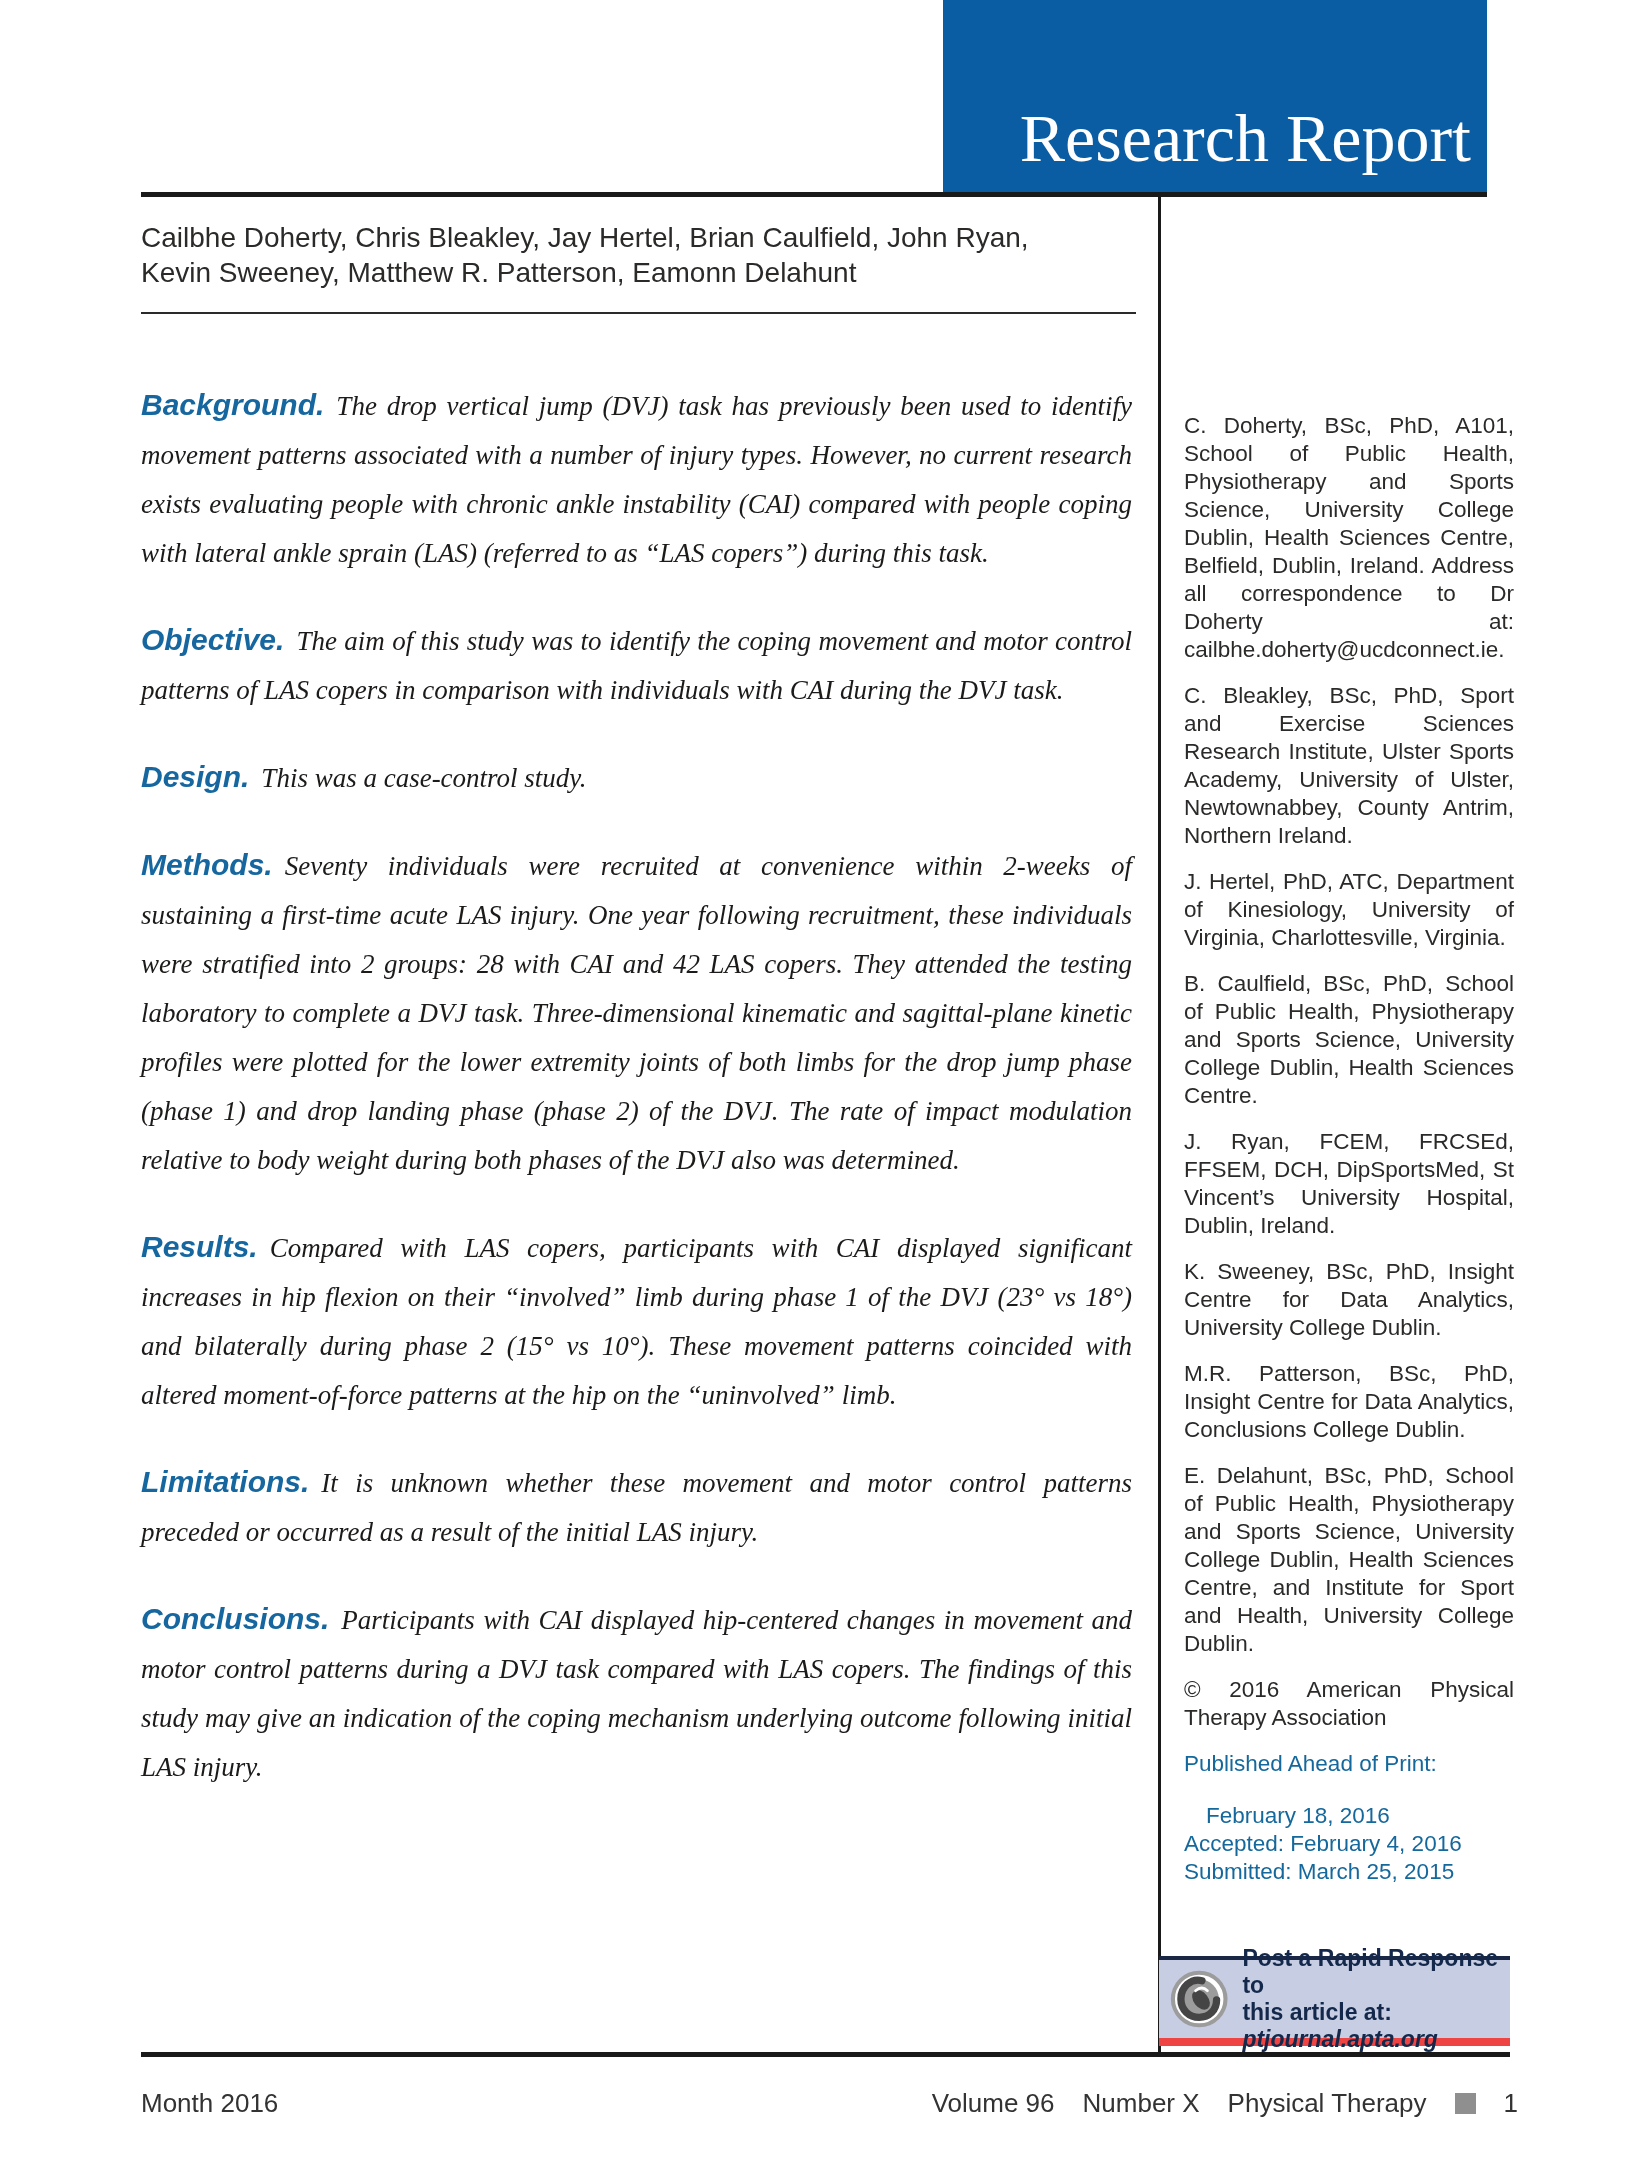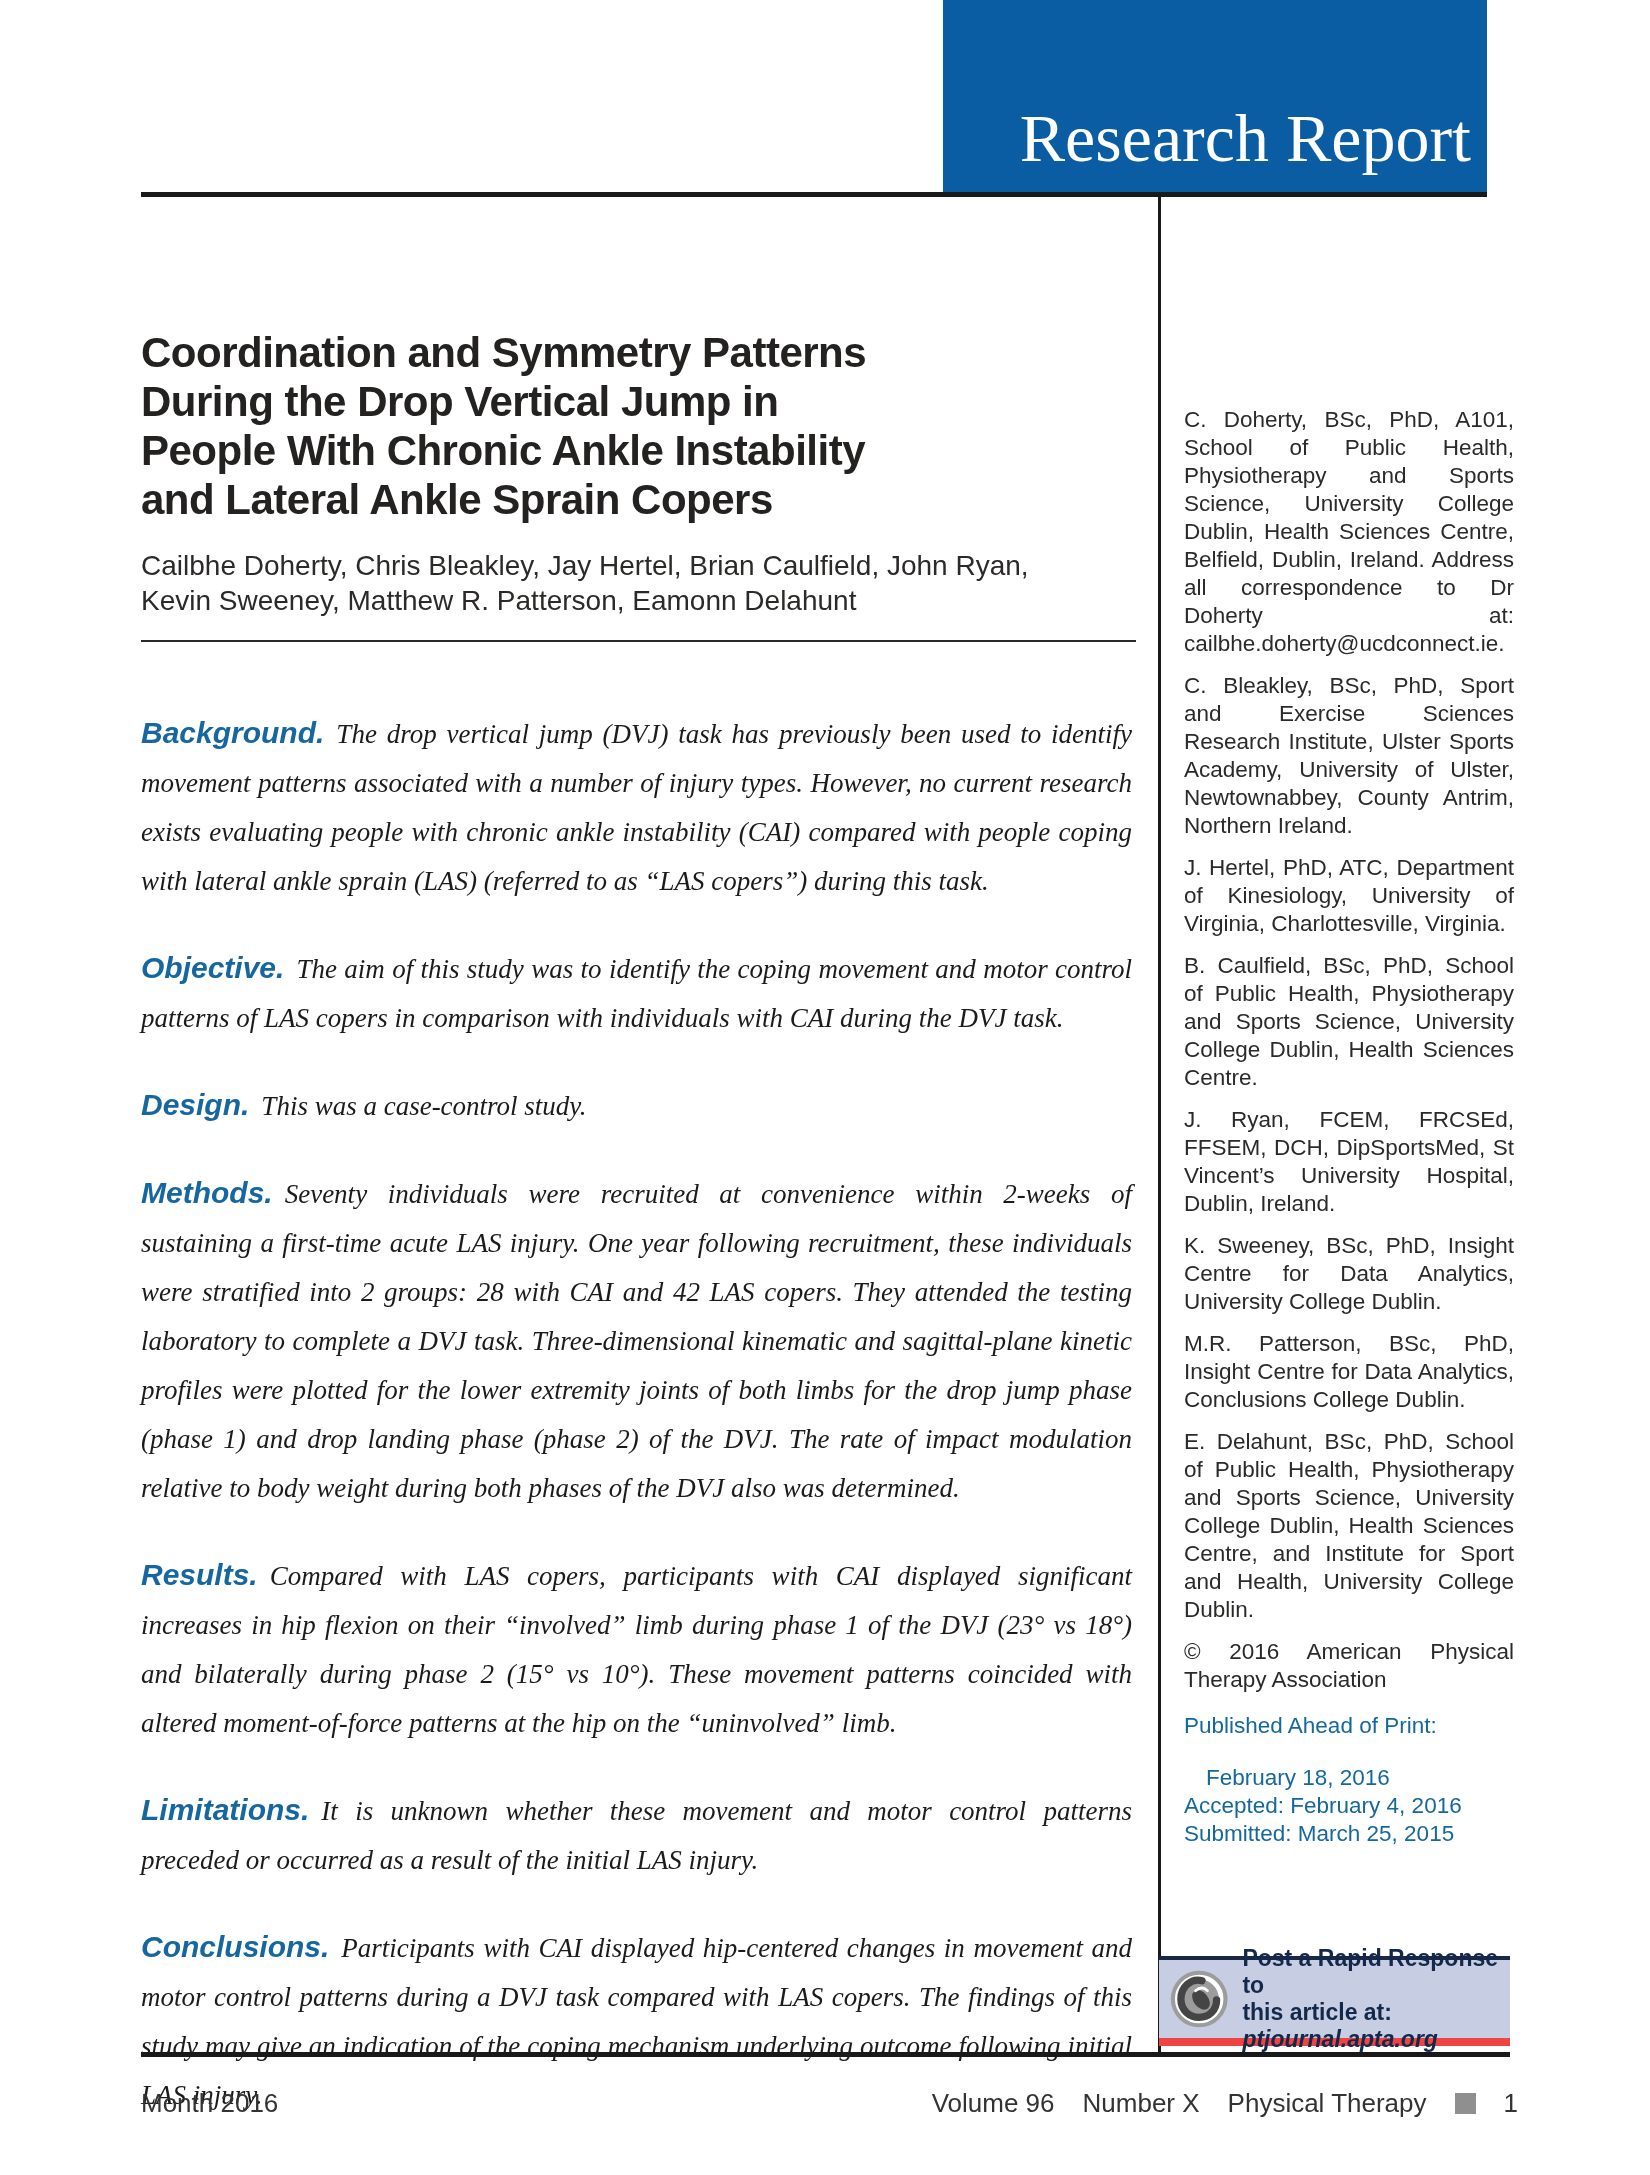--- a/index.html
+++ b/index.html
@@ -25,21 +25,21 @@
   .authors{margin-top:24px;font-size:28px;line-height:35px;color:#2b2a29;}
   .authors-rule{margin-top:22px;width:100%;height:2px;background:#2b2a29;}
   .abstract{margin-top:66px;}
   p.abs{margin:0 4px 37px 0;font-family:"Liberation Serif",serif;font-size:27px;line-height:49px;
         text-align:justify;color:#1d1b1a;font-style:italic;}
   .shead{font-family:"Liberation Sans",sans-serif;font-weight:bold;font-size:30px;
          color:#16679F;margin-right:12px;}
 
   
   .sidebar{position:absolute;left:1184px;top:196px;width:330px;padding-top:198px;box-sizing:border-box;}
-  p.aff{margin:12px 0 14px 0;font-size:22.5px;line-height:28px;text-align:justify;color:#2b2a29;}
+  p.aff{margin:18px 0 14px 0;font-size:22.5px;line-height:28px;text-align:justify;color:#2b2a29;}
   p.aff i{font-style:italic;}
   .dates{margin-top:18px;font-size:22.5px;line-height:28px;color:#15689C;}
   .dates .indent{padding-left:22px;margin-top:24px;}
 
   
   .rr-box{position:absolute;left:1159px;top:1956px;width:351px;height:90px;background:#C7CEE3;
           border-top:4px solid #1A2745;border-bottom:8px solid #ef4444;box-sizing:border-box;
           display:flex;align-items:center;gap:13px;padding:0 8px 0 10px;}
   .rr-text{font-weight:bold;font-size:23px;line-height:27px;color:#13284A;}
   .rr-url{font-style:italic;}
@@ -56,26 +56,20 @@
 <div class="page">
 
   <div class="banner">
     <span>Research Report</span>
   </div>
 
   <div class="rule-top"></div>
   <div class="rule-vert"></div>
 
   <div class="main">
-    <h1 class="title">
-      <span>Coordination and Symmetry Patterns</span>
-      <span>During the Drop Vertical Jump in</span>
-      <span>People With Chronic Ankle Instability</span>
-      <span>and Lateral Ankle Sprain Copers</span>
-    </h1>
     <div class="authors">
       <div>Cailbhe Doherty, Chris Bleakley, Jay Hertel, Brian Caulfield, John Ryan,</div>
       <div>Kevin Sweeney, Matthew R. Patterson, Eamonn Delahunt</div>
     </div>
     <div class="authors-rule"></div>
 
     <div class="abstract">
       <p class="abs">
         <span class="shead">Background.</span><span>The drop vertical jump (DVJ) task has previously been used to identify movement patterns associated with a number of injury types. However, no current research exists evaluating people with chronic ankle instability (CAI) compared with people coping with lateral ankle sprain (LAS) (referred to as “LAS copers”) during this task.</span>
       </p>

